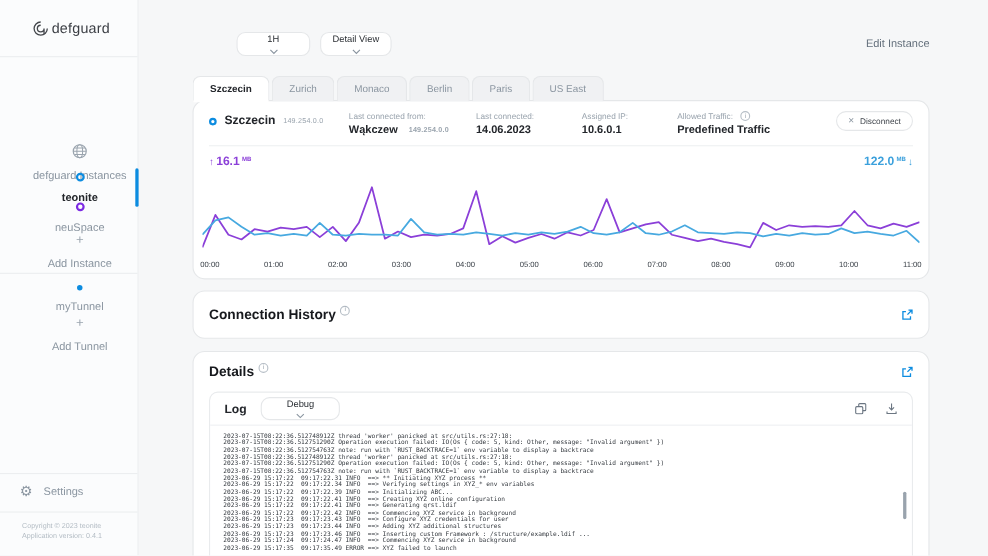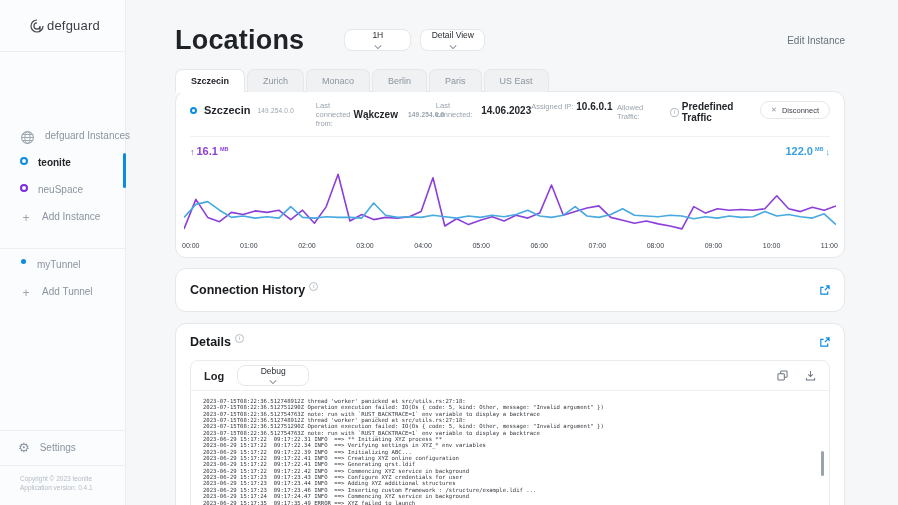--- a/index.html
+++ b/index.html
@@ -14,23 +14,24 @@
     background:#fbfcfd; border-right:1px solid #ebedef;
     display:flex; flex-direction:column;
   }
   .logo-row {
     height:52px; border-bottom:1px solid #eceef0;
     display:flex; align-items:center; padding-left:29px; gap:2px;
   }
   .logo-text { font-size:13px; color:#3b3e44; letter-spacing:.2px; }
   .nav { margin-top:78px; }
   .nav-item {
-    position:relative; display:flex; align-items:flex-start; gap:10px;
+    position:relative; display:flex; align-items:center; gap:10px;
     height:27px; padding-left:20px; font-size:10px; color:#8a95a0;
     cursor:default;
+    flex-direction:column;
   }
   .nav-item .lbl { white-space:nowrap; }
   .nav-item.active .lbl { color:#23262b; font-weight:bold; }
   .active-bar {
     position:absolute; right:-1px; top:-4px; bottom:-4px; width:3px;
     background:#0c8ce0; border-radius:2px;
   }
   .ring { width:8px; height:8px; border-radius:50%; border:2px solid; flex:0 0 auto; }
   .dot  { width:5px; height:5px; border-radius:50%; flex:0 0 auto; margin:0 1px; }
   .plus { font-size:12px; color:#9aa4ae; width:12px; text-align:center; }
@@ -67,21 +68,21 @@
     background:#fff; color:#23262b; font-weight:bold; position:relative;
   }
   .tab.active::after { content:""; position:absolute; left:0; right:0; bottom:-1px; height:2px; background:#fff; }
   
   .card { background:#fff; border:1px solid #e5e7e9; border-radius:11px; position:relative; z-index:1; }
   .loc-card { margin-top:-1px; }
   .info-row { display:flex; align-items:flex-start; padding:9px 14px 8px 14px; }
   .loc-id { display:flex; align-items:center; gap:7px; width:132px; padding-top:3px; }
   .loc-name { font-size:11px; font-weight:bold; color:#23262b; }
   .ip-badge { font-size:6.5px; color:#9aa4ae; letter-spacing:.2px; }
-  .info-block { display:flex; flex-direction:row; gap:3px; }
+  .info-block { display:flex; flex-direction:column; gap:3px; }
   .info-block .label { font-size:7.5px; color:#99a3ad; display:flex; align-items:center; gap:3px; }
   .info-block .value { font-size:10px; font-weight:bold; color:#23262b; display:flex; align-items:center; gap:10px; }
   .ib1{width:120px;} .ib2{width:100px;} .ib3{width:90px;} .ib4{width:150px;}
   .disconnect-btn {
     margin-left:auto; height:18px; padding:0 10px; background:#fff;
     border:1px solid #e5e7e9; border-radius:10px; display:flex; align-items:center; gap:5px;
     font-size:7.5px; color:#3a3f46; cursor:pointer;
   }
   .x-glyph { font-size:7px; color:#8a95a0; }
   .row-divider { border-top:1px solid #eef0f2; margin:0 14px; }
@@ -184,21 +185,20 @@
     <div class="footer-note">
       <div>Copyright © 2023 teonite</div>
       <div>Application version: 0.4.1</div>
     </div>
   </div>
 </aside>
 
 <main class="main">
 
   <div class="page-header">
-    <h1 class="page-title">Locations</h1>
     <div class="selects">
       <div class="select-box w1">
         <span>1H</span>
         <svg width="8" height="6" viewBox="0 0 10 6">
             <path d="M1 1l4 4 4-4" fill="none" stroke="#8a95a0" stroke-width="1.3"></path>
           </svg>
       </div>
       <div class="select-box w2">
         <span>Detail View</span>
         <svg width="8" height="6" viewBox="0 0 10 6">

